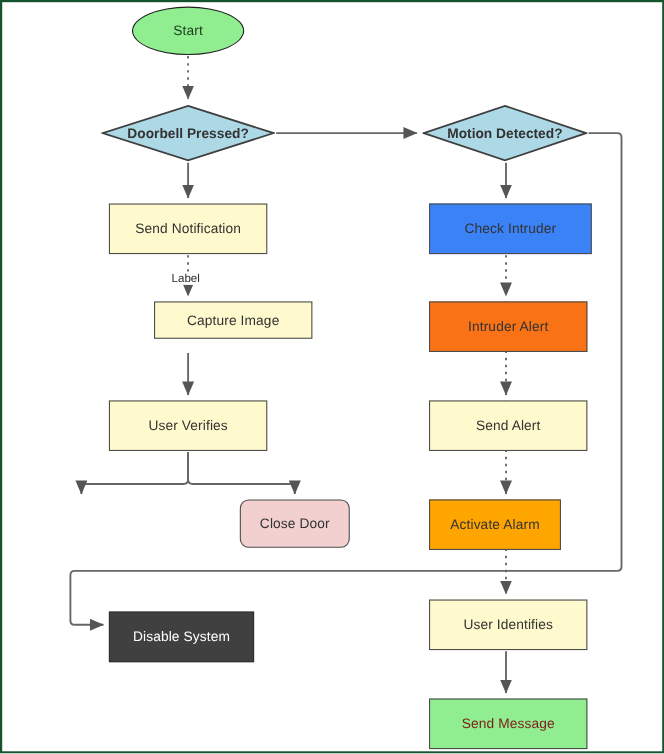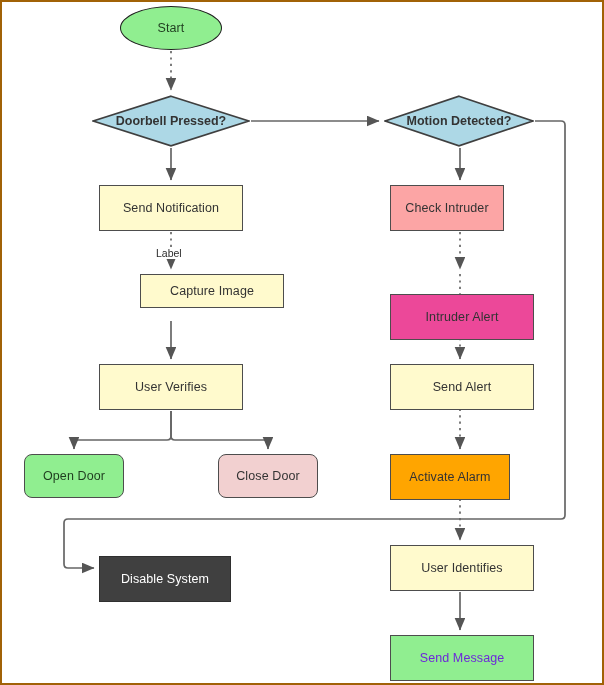--- a/index.html
+++ b/index.html
@@ -5,21 +5,21 @@
   html, body {
     margin: 0;
     padding: 0;
     background: #ffffff;
   }
   #canvas {
     position: relative;
     width: 604px;
     height: 685px;
     background: #ffffff;
-    border: 2px solid #a16207;
+    border: 2px solid #14532d;
     box-sizing: border-box;
     overflow: hidden;
     font-family: "Liberation Sans", "DejaVu Sans", sans-serif;
   }
   #edges {
     position: absolute;
     left: 0;
     top: 0;
     width: 604px;
     height: 685px;
@@ -144,59 +144,56 @@
     <svg width="150" height="52" viewBox="0 0 150 52">
       <polygon points="75,1.2 148.8,26 75,50.8 1.2,26" fill="#add8e6" stroke="#3f3f3f" stroke-width="1.6"></polygon>
     </svg>
     <span class="diamond-label">Motion Detected?</span>
   </div>
 
   <div class="node rect" style="left:97px; top:183px; width:144px; height:46px; background:#fffacd;">
     <span>Send Notification</span>
   </div>
 
-  <div class="node rect" style="left:388px; top:183px; width:114px; height:46px; background:#fca5a5;">
+  <div class="node rect" style="left:388px; top:183px; width:148px; height:46px; background:#3b82f6;">
     <span>Check Intruder</span>
   </div>
 
   <div class="node rect" style="left:97px; top:272px; width:144px; height:34px; background:#fffacd;margin-left:41px;">
     <span>Capture Image</span>
   </div>
 
-  <div class="node rect" style="left:388px; top:272px; width:144px; height:46px; background:#ec4899;margin-top:20px;">
+  <div class="node rect" style="left:388px; top:272px; width:144px; height:46px; background:#f97316;">
     <span>Intruder Alert</span>
   </div>
 
   <div class="node rect" style="left:97px; top:362px; width:144px; height:46px; background:#fffacd;">
     <span>User Verifies</span>
   </div>
 
   <div class="node rect" style="left:388px; top:362px; width:144px; height:46px; background:#fffacd;">
     <span>Send Alert</span>
   </div>
 
-  <div class="node round" style="left:22px; top:452px; width:100px; height:44px; background:#90ee90; color:#1f3d1f;">
-    <span>Open Door</span>
-  </div>
 
   <div class="node round" style="left:216px; top:452px; width:100px; height:44px; background:#f2d0d0;">
     <span>Close Door</span>
   </div>
 
   <div class="node rect" style="left:388px; top:452px; width:120px; height:46px; background:#ffa500;">
     <span>Activate Alarm</span>
   </div>
 
   <div class="node rect" style="left:97px; top:554px; width:132px; height:46px; background:#404040; color:#ffffff; border-color:#2f2f2f;">
     <span>Disable System</span>
   </div>
 
   <div class="node rect" style="left:388px; top:543px; width:144px; height:46px; background:#fffacd;">
     <span>User Identifies</span>
   </div>
 
-  <div class="node rect" style="left:388px; top:633px; width:144px; height:46px; background:#90ee90; color:#6d28d9;align-items:center;">
+  <div class="node rect" style="left:388px; top:633px; width:144px; height:46px; background:#90ee90; color:#7f1d1d;align-items:center;">
     <span>Send Message</span>
   </div>
 
   <div class="edge-label" style="left:152px; top:245px;">Label</div>
 
 </div>
 
 </body></html>

